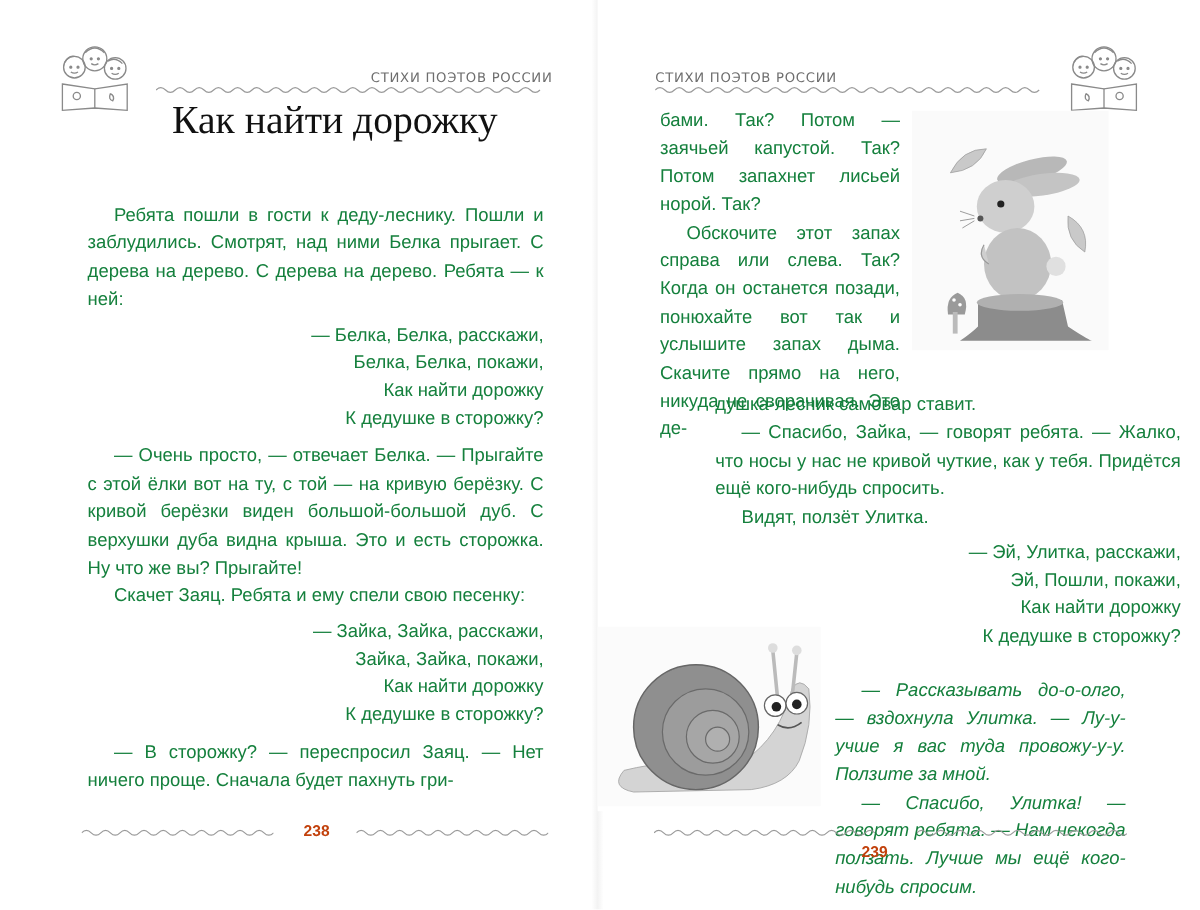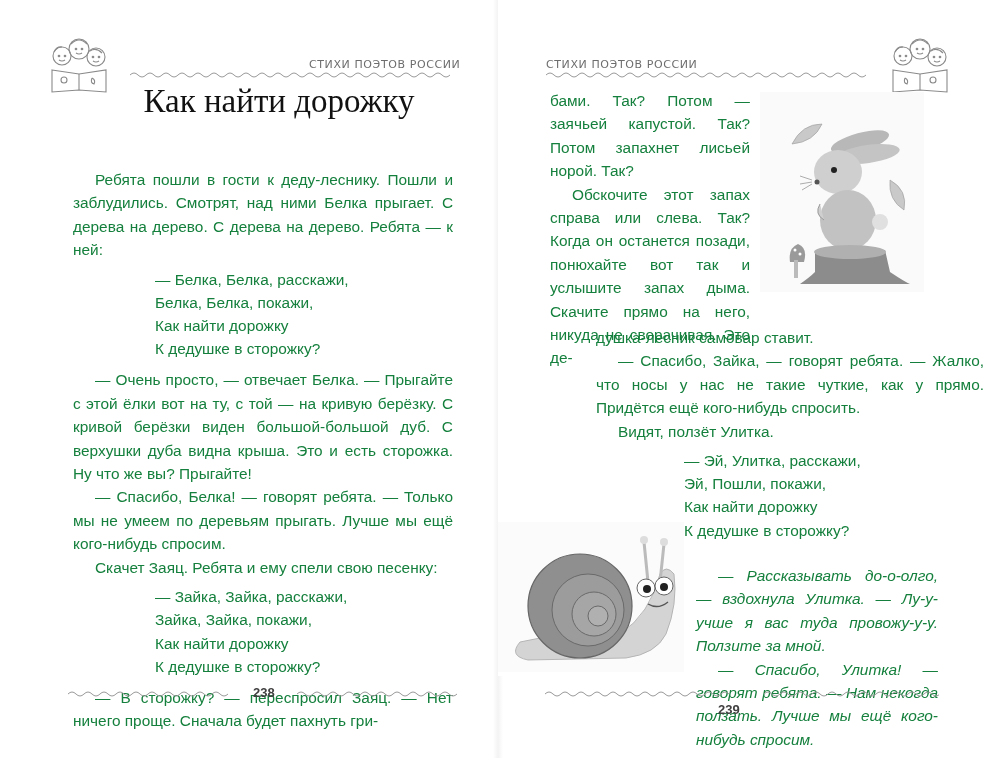--- a/index.html
+++ b/index.html
@@ -21,24 +21,24 @@
 
   .kids-icon { position: absolute; width: 70px; height: 62px; }
   .kids-icon svg { width: 100%; height: 100%; }
 
   .title { position: absolute; left: 60px; top: 83px; width: 438px; text-align: center;
            font-family: "Liberation Serif", "DejaVu Serif", serif; font-size: 33px; color: #111; font-weight: normal; }
 
   .text { position: absolute; font-size: 15.4px; line-height: 23.4px; color: #15803d; text-align: justify; }
   .text p { text-indent: 22px; }
   .text p.noindent { text-indent: 0; }
-  .verse { margin: 6px 0 8px 82px; text-align: left; }
+  .verse { margin: 6px 0 8px 82px; text-align: right; }
   .verse div { line-height: 23.2px; }
 
-  .folio { position: absolute; top: 685px; font-size: 13px; font-weight: bold; color: #404040; }
+  .folio { position: absolute; top: 685px; font-size: 13px; font-weight: bold; color: #c2410c; }
 
   .illus { position: absolute; }
   .illus svg { width: 100%; height: 100%; display: block; }
 </style>
 </head>
 <body>
 
 <div class="spread">
 
   <div class="page page-left">
@@ -78,21 +78,20 @@
 
     <div class="text" style="left:73px; top:168px; width:380px;">
       <p>Ребята пошли в гости к деду-леснику. Пошли и заблудились. Смотрят, над ними Белка прыгает. С дерева на дерево. С дерева на дерево. Ребята — к ней:</p>
       <div class="verse">
         <div>— Белка, Белка, расскажи,</div>
         <div>Белка, Белка, покажи,</div>
         <div>Как найти дорожку</div>
         <div>К дедушке в сторожку?</div>
       </div>
       <p>— Очень просто, — отвечает Белка. — Прыгайте с этой ёлки вот на ту, с той — на кривую берёзку. С кривой берёзки виден большой-большой дуб. С верхушки дуба видна крыша. Это и есть сторожка. Ну что же вы? Прыгайте!</p>
-      <p>— Спасибо, Белка! — говорят ребята. — Только мы не умеем по деревьям прыгать. Лучше мы ещё кого-нибудь спросим.</p>
       <p>Скачет Заяц. Ребята и ему спели свою песенку:</p>
       <div class="verse">
         <div>— Зайка, Зайка, расскажи,</div>
         <div>Зайка, Зайка, покажи,</div>
         <div>Как найти дорожку</div>
         <div>К дедушке в сторожку?</div>
       </div>
       <p>— В сторожку? — переспросил Заяц. — Нет ничего проще. Сначала будет пахнуть гри-</p>
     </div>
 
@@ -167,21 +166,21 @@
         <ellipse cx="90" cy="160" rx="36" ry="7" fill="#b0b0b0"></ellipse>
         <path d="M30 170 q-2 -14 8 -18 q10 4 6 18z" fill="#9a9a9a"></path>
         <rect x="34" y="168" width="4" height="18" fill="#bbb"></rect>
         <circle cx="35" cy="158" r="1.5" fill="#fff"></circle>
           <circle cx="40" cy="162" r="1.5" fill="#fff"></circle>
       </svg>
     </div>
 
     <div class="text" style="left:52px; top:326px; width:388px;margin-left:46px;">
       <p class="noindent">душка-лесник самовар ставит.</p>
-      <p>— Спасибо, Зайка, — говорят ребята. — Жалко, что носы у нас не такие чуткие, как у прямо. Придётся ещё кого-нибудь спросить.</p>
+      <p>— Спасибо, Зайка, — говорят ребята. — Жалко, что носы у нас не кривой чуткие, как у тебя. Придётся ещё кого-нибудь спросить.</p>
       <p>Видят, ползёт Улитка.</p>
       <div class="verse" style="margin-left:88px;">
         <div>— Эй, Улитка, расскажи,</div>
         <div>Эй, Пошли, покажи,</div>
         <div>Как найти дорожку</div>
         <div>К дедушке в сторожку?</div>
       </div>
     </div>
 
     <div class="illus" style="left:0px; top:522px; width:186px; height:150px;">

